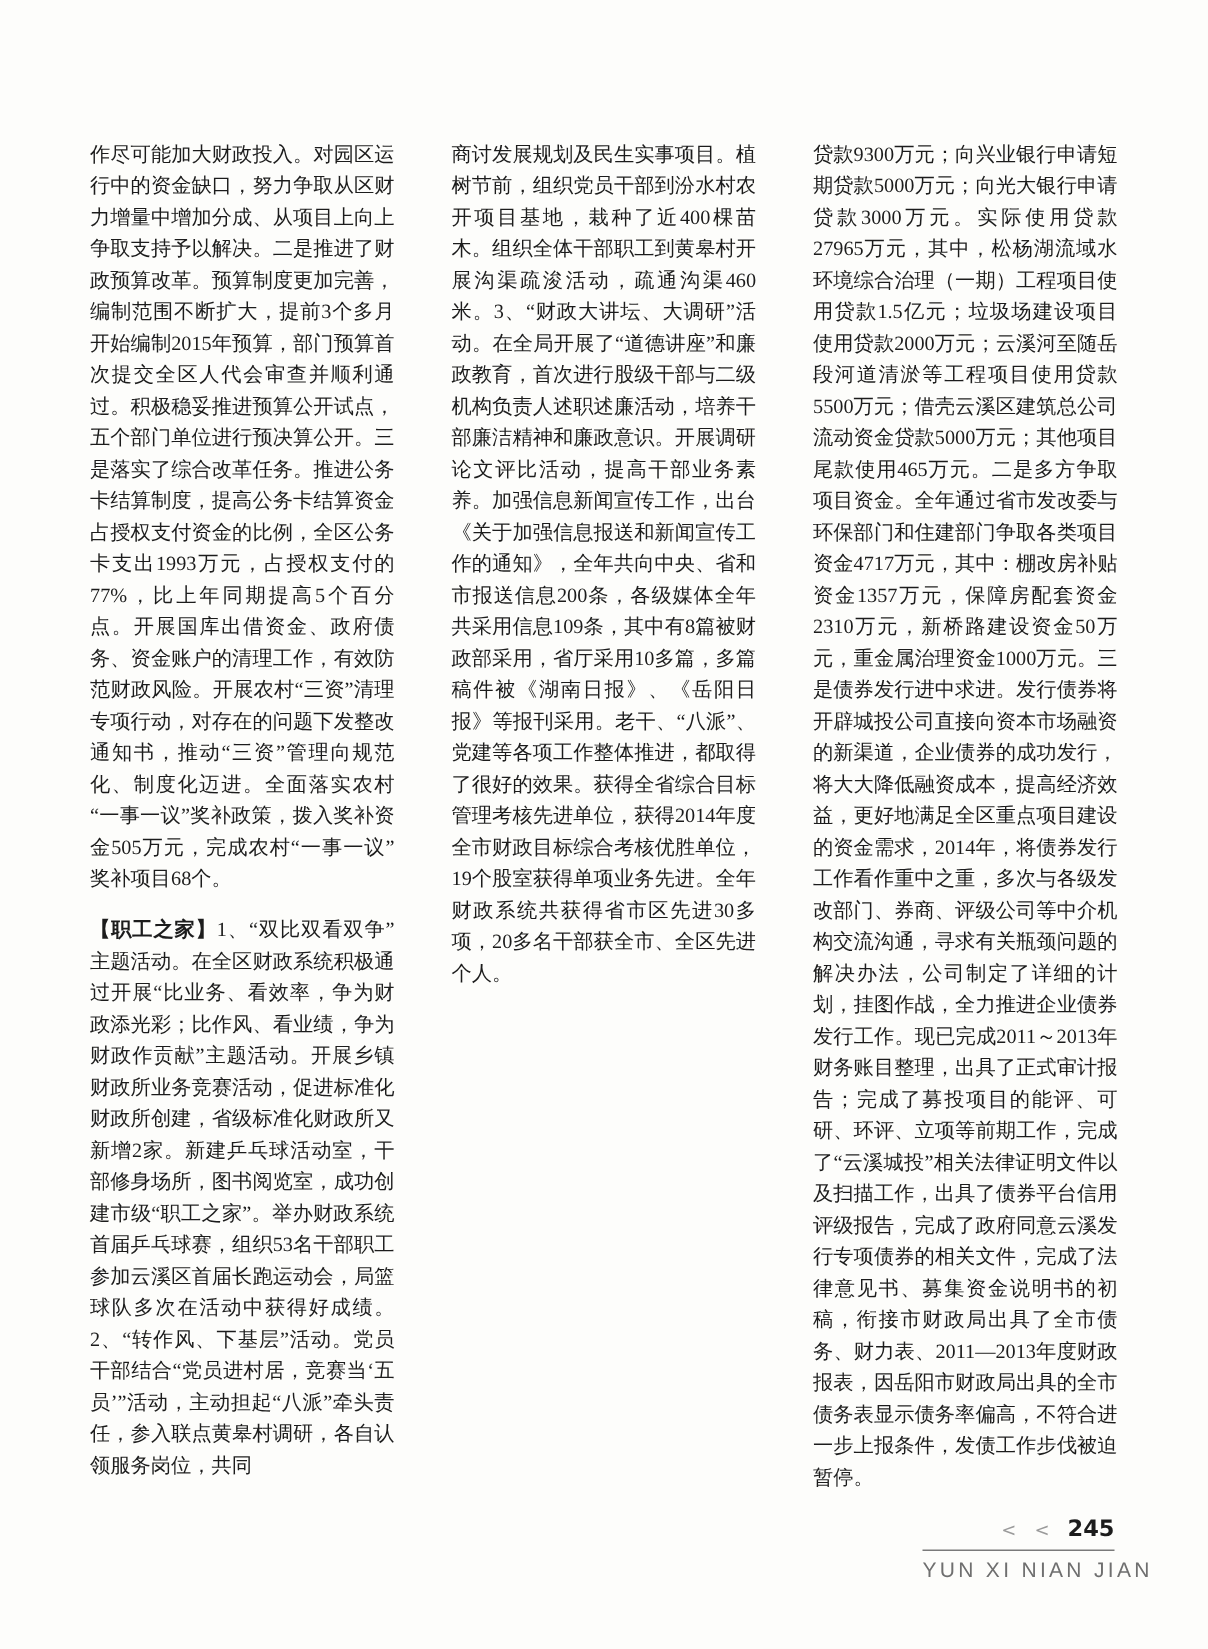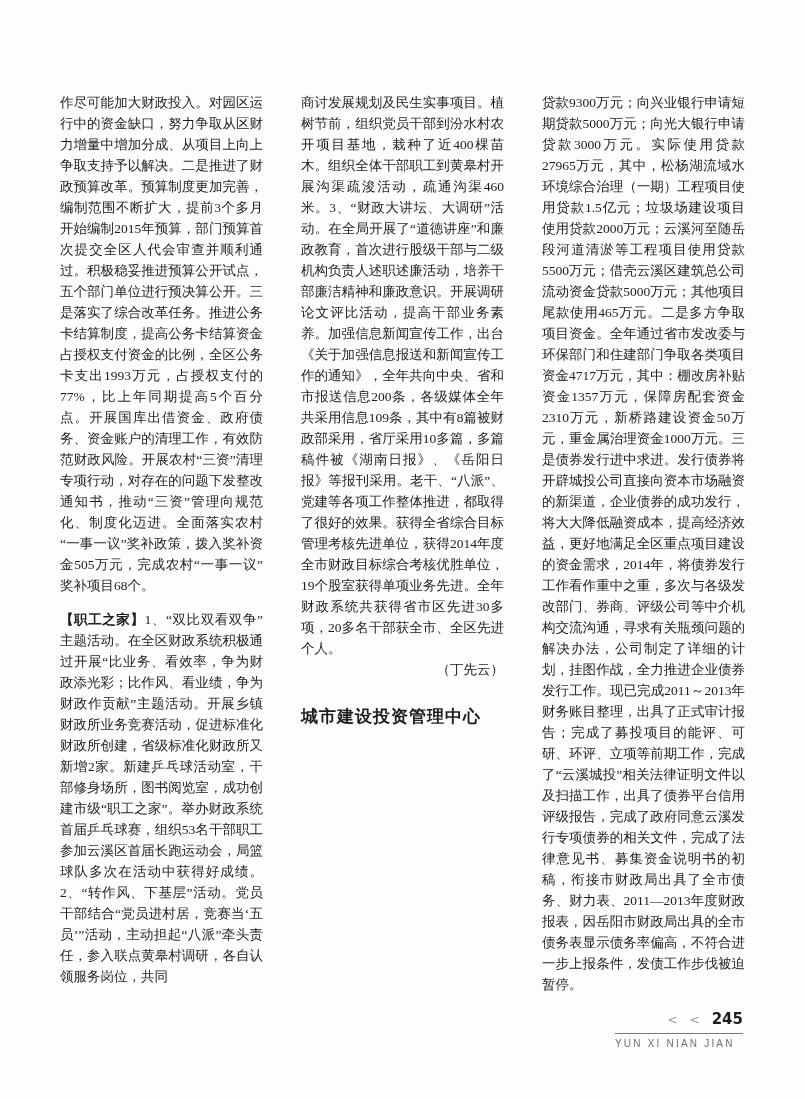--- a/index.html
+++ b/index.html
@@ -65,41 +65,39 @@
 
   
   .page-footer { position:absolute; right:62px; top:1010px; width:128px; }
   .pagenum-row {
     display:flex; justify-content:flex-end; align-items:baseline; gap:12px;
   }
   .chev { color:#9a9a9a; font-size:12px; font-family:"DejaVu Sans",sans-serif; }
   .pagenum { font-weight:bold; font-size:15px; font-family:"DejaVu Sans",sans-serif; }
   .footer-rule { border-top:1px solid #7a7a7a; margin-top:5px; }
   .romanized {
-    margin-top:4px; font-size:10px; letter-spacing:2.2px; color:#6f6f6f;
+    margin-top:4px; font-size:14px; letter-spacing:2.2px; color:#6f6f6f;
     font-family:"Liberation Sans",sans-serif; white-space:nowrap;
   }
 </style>
 </head>
 <body>
 
 <div class="page">
 
 
   <main class="columns">
 
     <section class="col">
       <p class="para">作尽可能加大财政投入。对园区运行中的资金缺口，努力争取从区财力增量中增加分成、从项目上向上争取支持予以解决。二是推进了财政预算改革。预算制度更加完善，编制范围不断扩大，提前3个多月开始编制2015年预算，部门预算首次提交全区人代会审查并顺利通过。积极稳妥推进预算公开试点，五个部门单位进行预决算公开。三是落实了综合改革任务。推进公务卡结算制度，提高公务卡结算资金占授权支付资金的比例，全区公务卡支出1993万元，占授权支付的77%，比上年同期提高5个百分点。开展国库出借资金、政府债务、资金账户的清理工作，有效防范财政风险。开展农村“三资”清理专项行动，对存在的问题下发整改通知书，推动“三资”管理向规范化、制度化迈进。全面落实农村“一事一议”奖补政策，拨入奖补资金505万元，完成农村“一事一议”奖补项目68个。</p>
       <p class="para spaced"><b class="lead">【职工之家】</b><span>1、“双比双看双争”主题活动。在全区财政系统积极通过开展“比业务、看效率，争为财政添光彩；比作风、看业绩，争为财政作贡献”主题活动。开展乡镇财政所业务竞赛活动，促进标准化财政所创建，省级标准化财政所又新增2家。新建乒乓球活动室，干部修身场所，图书阅览室，成功创建市级“职工之家”。举办财政系统首届乒乓球赛，组织53名干部职工参加云溪区首届长跑运动会，局篮球队多次在活动中获得好成绩。2、“转作风、下基层”活动。党员干部结合“党员进村居，竞赛当‘五员’”活动，主动担起“八派”牵头责任，参入联点黄皋村调研，各自认领服务岗位，共同</span></p>
     </section>
 
     <section class="col">
       <p class="para">商讨发展规划及民生实事项目。植树节前，组织党员干部到汾水村农开项目基地，栽种了近400棵苗木。组织全体干部职工到黄皋村开展沟渠疏浚活动，疏通沟渠460米。3、“财政大讲坛、大调研”活动。在全局开展了“道德讲座”和廉政教育，首次进行股级干部与二级机构负责人述职述廉活动，培养干部廉洁精神和廉政意识。开展调研论文评比活动，提高干部业务素养。加强信息新闻宣传工作，出台《关于加强信息报送和新闻宣传工作的通知》，全年共向中央、省和市报送信息200条，各级媒体全年共采用信息109条，其中有8篇被财政部采用，省厅采用10多篇，多篇稿件被《湖南日报》、《岳阳日报》等报刊采用。老干、“八派”、党建等各项工作整体推进，都取得了很好的效果。获得全省综合目标管理考核先进单位，获得2014年度全市财政目标综合考核优胜单位，19个股室获得单项业务先进。全年财政系统共获得省市区先进30多项，20多名干部获全市、全区先进个人。</p>
-      <p class="byline">（丁先云）</p>
-      <h2 class="section-heading">城市建设投资管理中心</h2>
     </section>
 
     <section class="col">
       <p class="para">贷款9300万元；向兴业银行申请短期贷款5000万元；向光大银行申请贷款3000万元。实际使用贷款27965万元，其中，松杨湖流域水环境综合治理（一期）工程项目使用贷款1.5亿元；垃圾场建设项目使用贷款2000万元；云溪河至随岳段河道清淤等工程项目使用贷款5500万元；借壳云溪区建筑总公司流动资金贷款5000万元；其他项目尾款使用465万元。二是多方争取项目资金。全年通过省市发改委与环保部门和住建部门争取各类项目资金4717万元，其中：棚改房补贴资金1357万元，保障房配套资金2310万元，新桥路建设资金50万元，重金属治理资金1000万元。三是债券发行进中求进。发行债券将开辟城投公司直接向资本市场融资的新渠道，企业债券的成功发行，将大大降低融资成本，提高经济效益，更好地满足全区重点项目建设的资金需求，2014年，将债券发行工作看作重中之重，多次与各级发改部门、券商、评级公司等中介机构交流沟通，寻求有关瓶颈问题的解决办法，公司制定了详细的计划，挂图作战，全力推进企业债券发行工作。现已完成2011～2013年财务账目整理，出具了正式审计报告；完成了募投项目的能评、可研、环评、立项等前期工作，完成了“云溪城投”相关法律证明文件以及扫描工作，出具了债券平台信用评级报告，完成了政府同意云溪发行专项债券的相关文件，完成了法律意见书、募集资金说明书的初稿，衔接市财政局出具了全市债务、财力表、2011—2013年度财政报表，因岳阳市财政局出具的全市债务表显示债务率偏高，不符合进一步上报条件，发债工作步伐被迫暂停。</p>
     </section>
 
   </main>
 
   <footer class="page-footer">
     <div class="pagenum-row">

